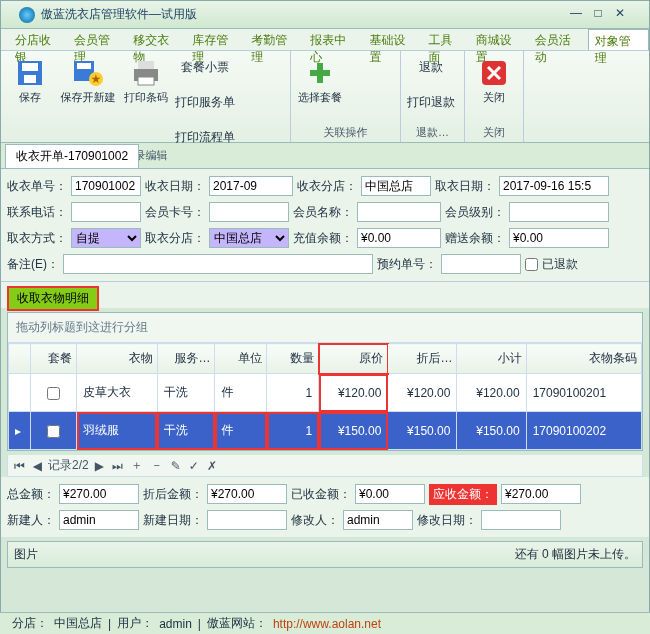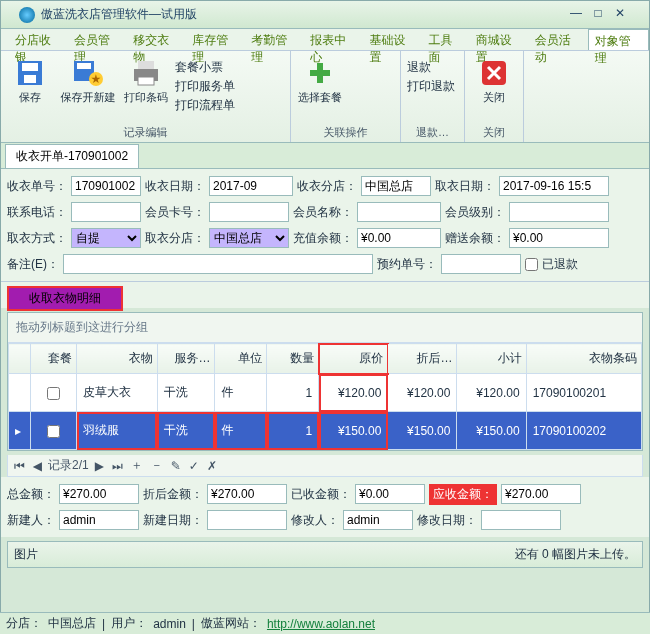--- a/index.html
+++ b/index.html
@@ -11,45 +11,45 @@
 .menubar { height: 22px; background: #eaf4ea; border-bottom: 1px solid #bcd; display: flex; padding-left: 8px; }
 .menubar .tab { padding: 3px 6px; color: #4d7c0f; cursor: pointer; }
 .menubar .tab.active { background: #fff; border: 1px solid #9bb; border-bottom: none; }
 .ribbon { height: 92px; background: linear-gradient(#f4faf4,#e4f0e4); border-bottom: 1px solid #9bb; display: flex; }
 .rgroup { border-right: 1px solid #bcd; padding: 4px 6px 2px 6px; display: flex; flex-direction: column; }
 .rgroup .items { flex: 1; display: flex; gap: 6px; align-items: flex-start; }
 .rgroup .glabel { text-align: center; font-size: 11px; color: #456; padding-top: 2px; }
 .ritem { display: flex; flex-direction: column; align-items: center; width: 46px; cursor: pointer; }
 .ritem .ricon { width: 32px; height: 32px; margin: 2px 0; }
 .ritem .rlabel { font-size: 11px; color: #234; text-align: center; line-height: 1.2; }
-.rlines { display: flex; flex-direction: column; gap: 2px; font-size: 11px; color: #234; padding-top: 4px; cursor: pointer; }
+.rlines { display: flex; flex-direction: column; gap: 18px; font-size: 11px; color: #234; padding-top: 4px; cursor: pointer; align-items: center; }
 .doc-tab { height: 26px; background: #d8ecd8; border-bottom: 1px solid #9bb; display: flex; align-items: end; padding-left: 4px; }
 .doc-tab span { background: #fff; border: 1px solid #9bb; border-bottom: none; padding: 3px 10px; font-size: 12px; }
 .form { background: #eaf4ea; padding: 4px 6px; border-bottom: 1px solid #bcd; }
 .form-row { display: flex; align-items: center; height: 26px; gap: 4px; }
 .form-row label { color: #234; white-space: nowrap; }
 .inp { height: 20px; border: 1px solid #9bb; background: #fff; padding: 0 3px; font-size: 12px; }
 .sel { height: 20px; border: 1px solid #9bb; background: #c4b5fd; font-size: 12px; }
 .w60{width:84px}.w70{width:70px}.w80{width:80px}.w100{width:100px}.w110{width:110px}
 .subtab { height: 26px; background: #eaf4ea; padding: 4px 6px 0 6px; }
-.subtab span { display: inline-block; border: 2px solid #e33; padding: 2px 20px; background: #a21caf; }
+.subtab span { display: inline-block; border: 2px solid #e33; padding: 2px 8px; background: #84cc16; }
 .grid-wrap { margin: 4px 6px; border: 1px solid #9bb; background: #fff; }
 .grid-group { background: #f0f6f0; color: #678; padding: 6px 8px; border-bottom: 1px solid #cde; }
 .grid { width: 100%; border-collapse: collapse; }
 .grid th { background: linear-gradient(#f8fcf8,#e8f2e8); border: 1px solid #cde; padding: 6px 4px; text-align: right; font-weight: normal; color: #234; position: relative; }
 .grid td { border: 1px solid #cde; padding: 10px 6px; color: #234; }
 .grid tr.sel td { background: #3a62c8; color: #fff; }
 .hl-col { outline: 2px solid #e33; outline-offset: -1px; }
 .hl-cells { outline: 2px solid #e33; outline-offset: -2px; }
 .pager { height: 22px; background: #f0f6f0; border: 1px solid #cde; border-top: none; margin: 0 6px; display: flex; align-items: center; gap: 4px; padding: 0 4px; color: #456; font-size: 11px; }
 .pager .pbtn { cursor: pointer; padding: 0 2px; }
 .totals { background: #eaf4ea; padding: 4px 6px; }
 .picbar { margin: 4px 6px; border: 1px solid #9bb; background: linear-gradient(#eaf4ea,#d8ecd8); padding: 4px 6px; color: #234; display: flex; justify-content: space-between; }
-.status { position: absolute; bottom: 0; left: 0; right: 0; height: 22px; background: #d8ecd8; border-top: 1px solid #9bb; display: flex; align-items: center; padding: 0 6px; gap: 6px; color: #234; }
-.status a { color: #15803d; text-decoration: underline; }
+.status { position: absolute; bottom: 0; left: 0; right: 0; height: 22px; background: #d8ecd8; border-top: 1px solid #9bb; display: flex; align-items: center; padding: 0 12px; gap: 6px; color: #234; }
+.status a { color: #c2410c; }
 .red-lbl { background: #e33; color: #fff; padding: 2px 4px; }
 .chk { vertical-align: middle; }
 svg { display: block; }
 </style>
 </head>
 <body>
 
 <div class="titlebar">
   <div class="logo"></div>
   <div class="title">傲蓝洗衣店管理软件—试用版</div>
@@ -234,21 +234,21 @@
     <td style="text-align:right">¥150.00</td>
     <td>17090100202</td>
   </tr>
       </tbody>
   </table>
 </div>
 
 <div class="pager">
   <span class="pbtn">⏮</span>
   <span class="pbtn">◀</span>
-  <span>记录2/1</span>
+  <span>记录2/2</span>
   <span class="pbtn">▶</span>
   <span class="pbtn">⏭</span>
   <span class="pbtn">＋</span>
   <span class="pbtn">－</span>
   <span class="pbtn">✎</span>
   <span class="pbtn">✓</span>
   <span class="pbtn">✗</span>
 </div>
 
 <div class="totals">

